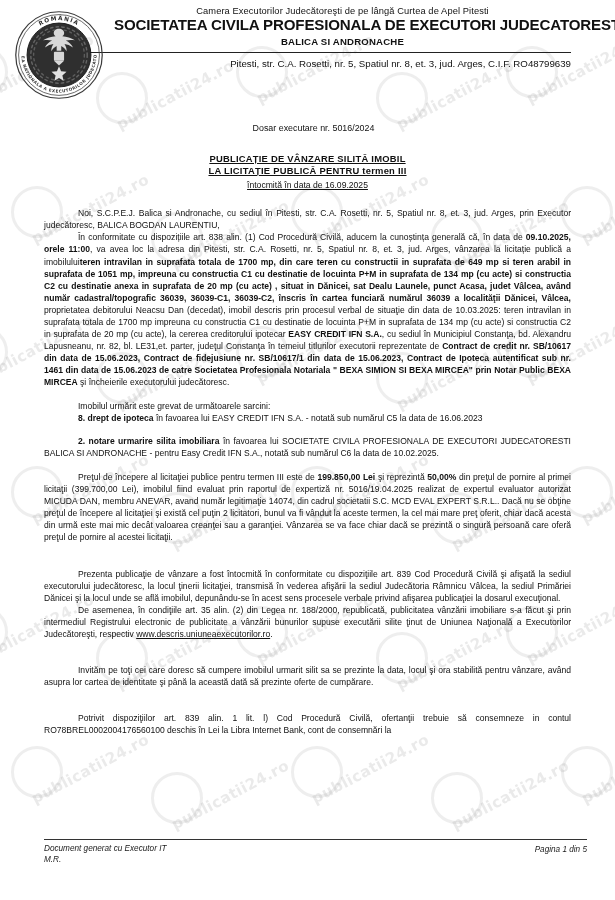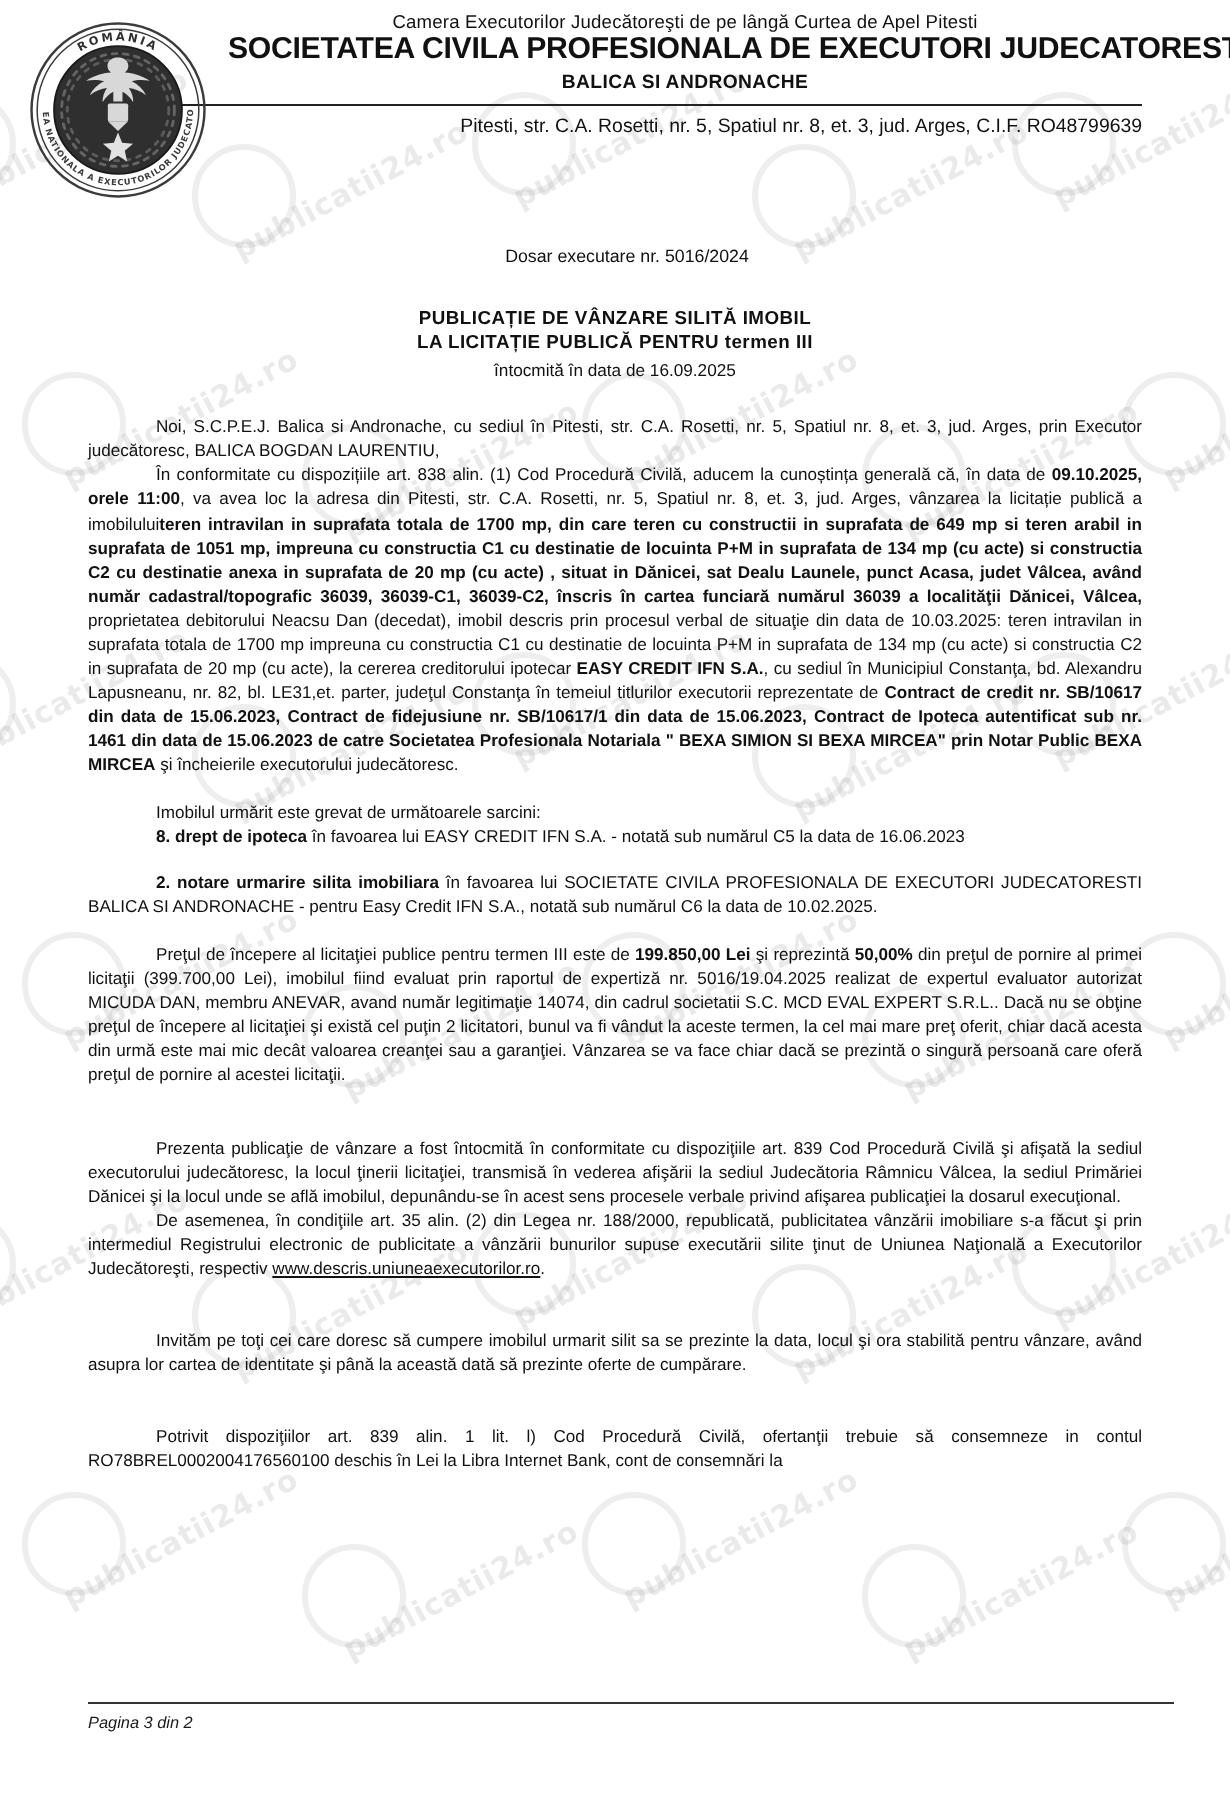--- a/index.html
+++ b/index.html
@@ -110,20 +110,21 @@
     text-align: justify;
   }
   #case-number {
     font-size: 8.9px;
     margin: 0 0 18px 12px;
     text-align: center;
   }
   #title-block {
     text-align: center;
     margin-bottom: 16px;
+    text-decoration: underline;
   }
   .title-main {
     font-size: 9.4px;
     font-weight: bold;
     letter-spacing: 0.25px;
     line-height: 1.35;
   }
   .title-sub {
     font-size: 8.6px;
     margin-top: 1px;
@@ -337,17 +338,21 @@
 
     <p class="para gap-sm">
       <span>Potrivit dispoziţiilor art. 839 alin. 1 lit. l) Cod Procedură Civilă, ofertanţii trebuie să consemneze in contul RO78BREL0002004176560100 deschis în Lei la Libra Internet Bank, cont de consemnări la</span>
     </p>
 
   </div>
 
   <div id="footer">
     <hr id="footer-rule">
     <div id="footer-row">
-      <div id="footer-right">Pagina 3 din 2</div>
+      <div id="footer-left">
+        <div>Document generat cu Executor IT</div>
+        <div>M.R.</div>
+      </div>
+      <div id="footer-right">Pagina 1 din 5</div>
     </div>
   </div>
 
 </div>
 
 </body></html>

